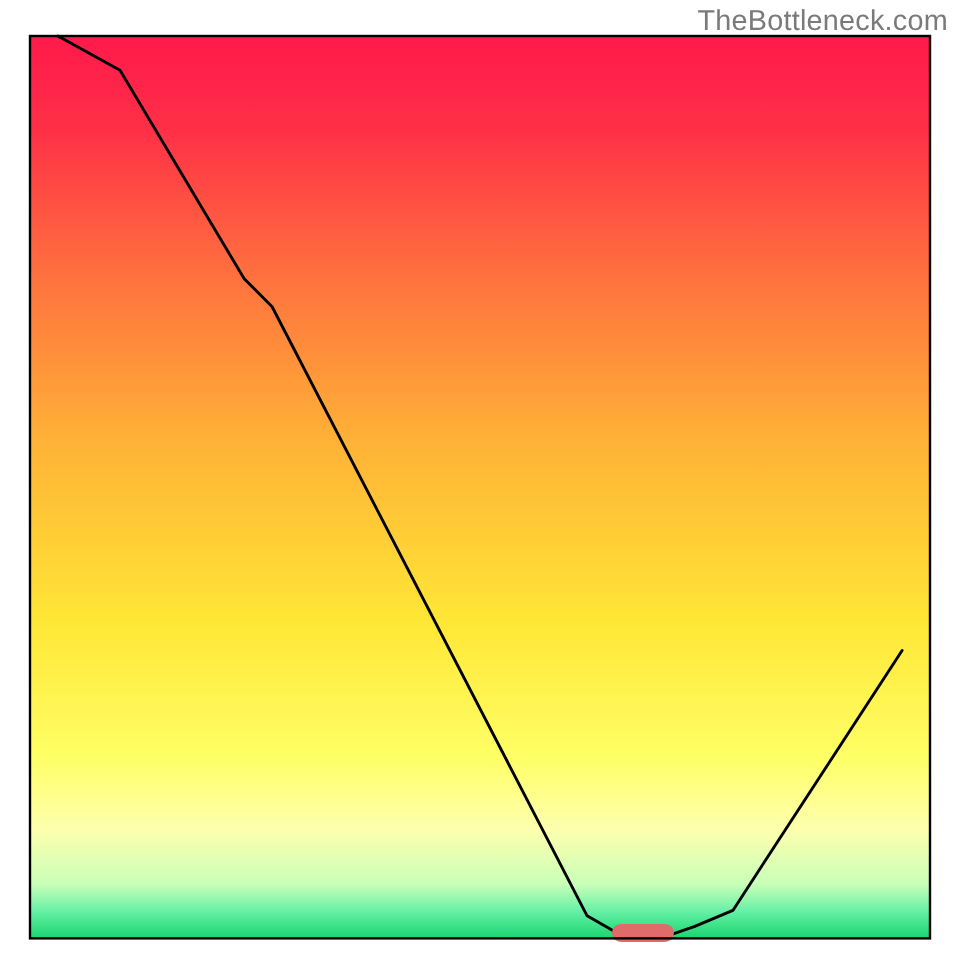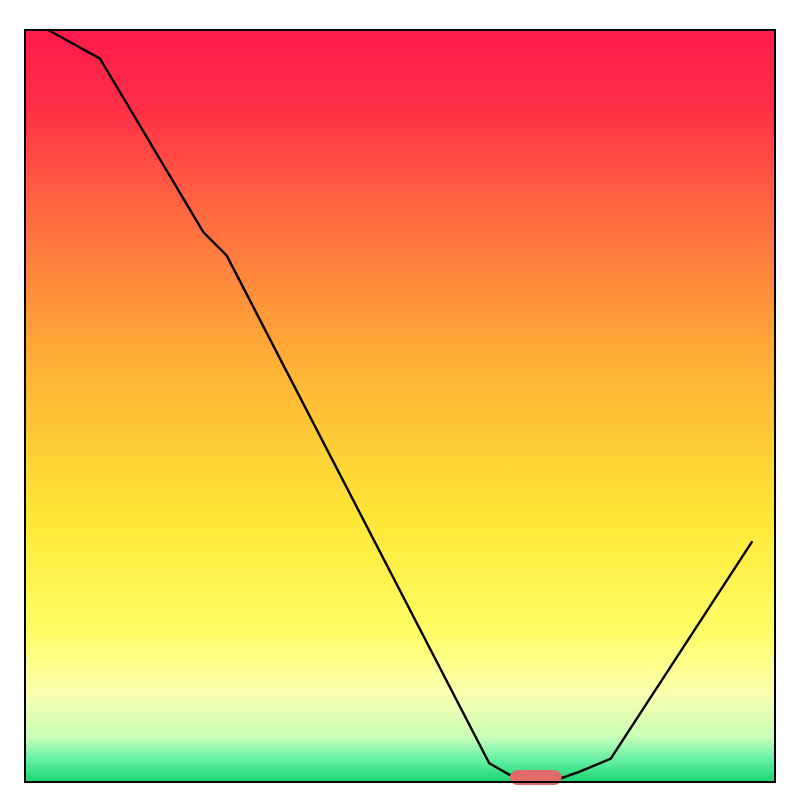--- a/index.html
+++ b/index.html
@@ -31,20 +31,21 @@
     top: 0;
     left: 0;
     z-index: 1;
   }
 </style>
 </head>
 <body>
 
 <div class="stage">
 
+  <div class="watermark">TheBottleneck.com</div>
 
   <svg class="plot" width="800" height="800" viewBox="0 0 800 800">
     <defs>
       <linearGradient id="bg-grad" x1="0" y1="0" x2="0" y2="1">
       <stop offset="0.00%" stop-color="#ff1a4b"></stop>
           <stop offset="10.00%" stop-color="#ff2e47"></stop>
           <stop offset="25.00%" stop-color="#ff6b3f"></stop>
           <stop offset="45.00%" stop-color="#ffb236"></stop>
           <stop offset="65.00%" stop-color="#ffe736"></stop>
           <stop offset="80.00%" stop-color="#ffff66"></stop>

